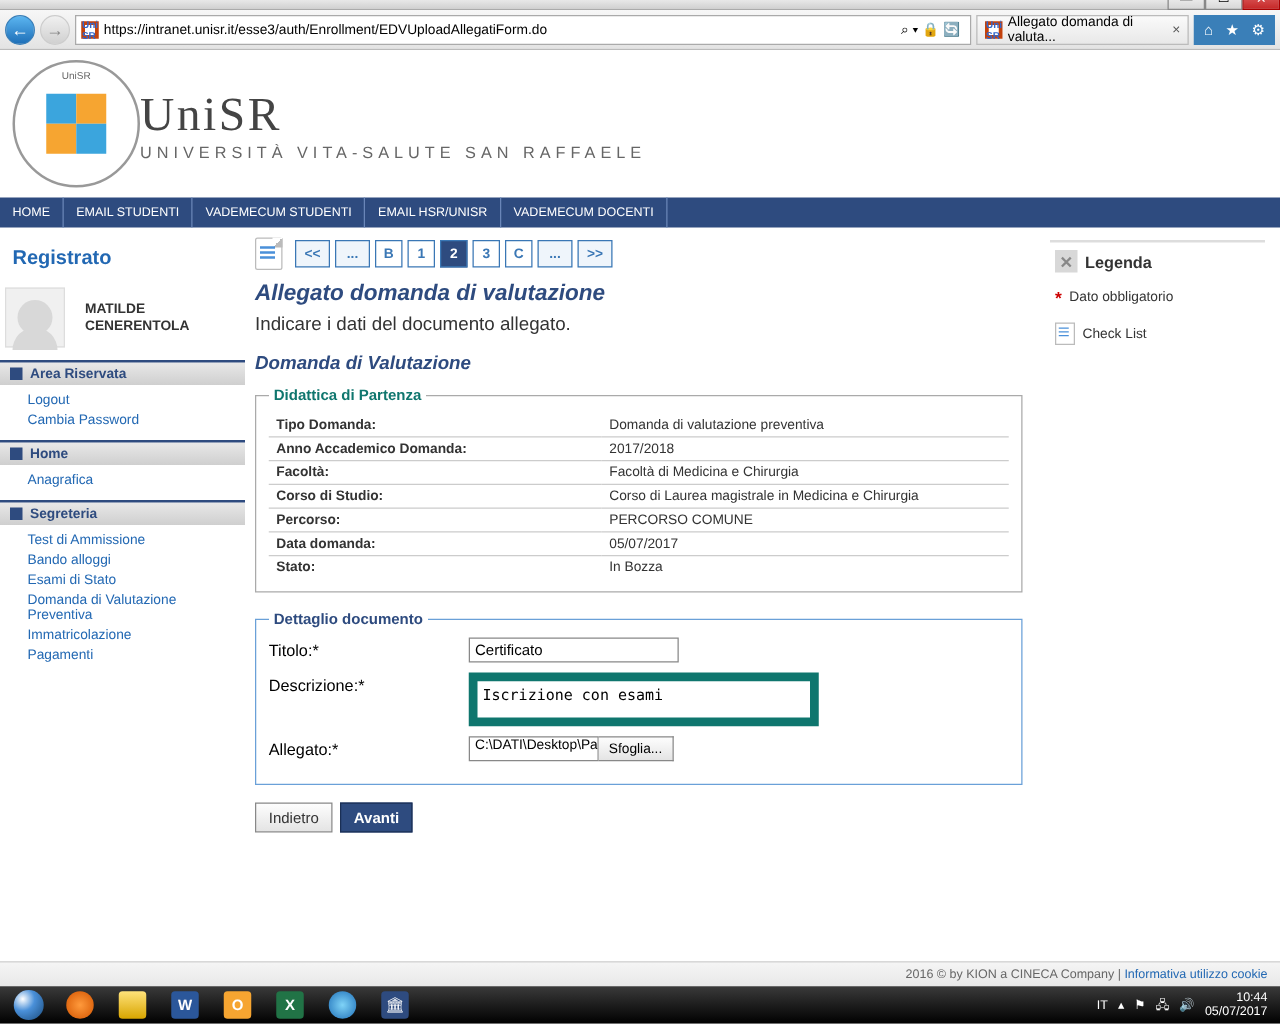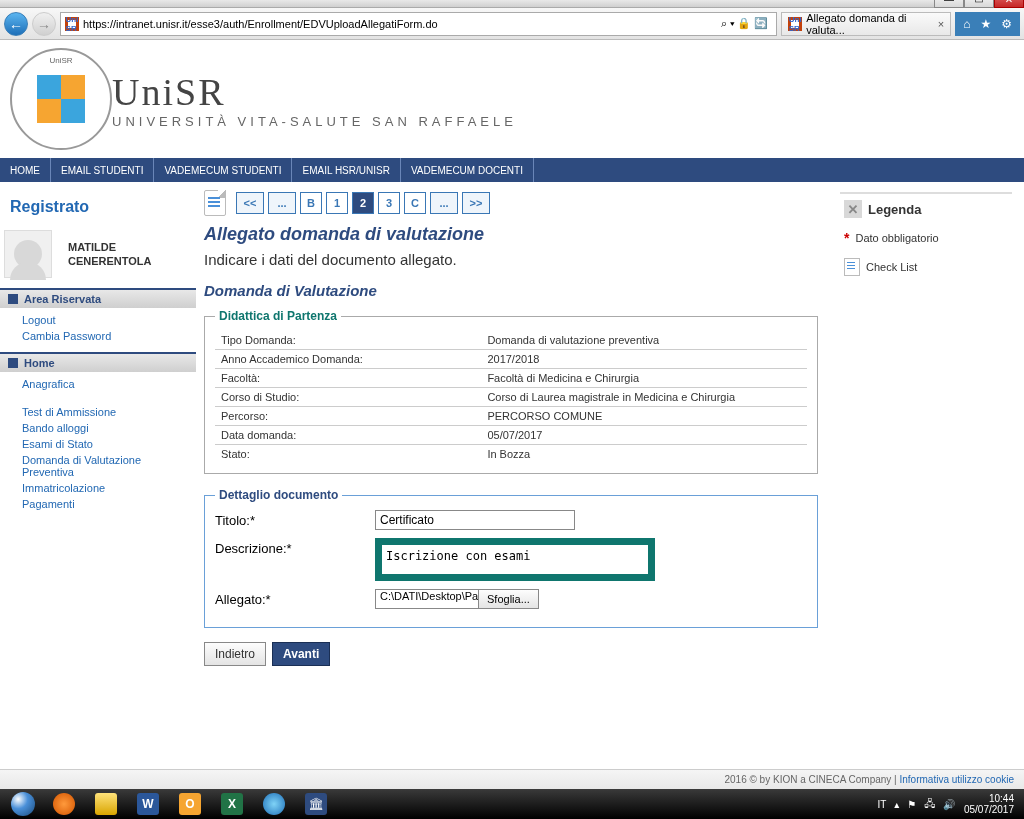--- a/index.html
+++ b/index.html
@@ -72,26 +72,26 @@
 h2.page-title { font-family:'Comic Sans MS','Segoe UI',sans-serif; font-weight:bold; font-style:italic; color:#2e4b7f; font-size:18px; margin-bottom:6px; }
 .instr { font-size:15px; color:#333; margin-bottom:14px; }
 h3.section-title { font-family:'Comic Sans MS','Segoe UI',sans-serif; font-weight:bold; font-style:italic; color:#2e4b7f; font-size:15px; margin-bottom:10px; }
 
 fieldset { border:1px solid #aaa; padding:8px 10px 10px 10px; margin-bottom:14px; position:relative; }
 fieldset legend { font-family:'Comic Sans MS','Segoe UI',sans-serif; font-weight:bold; color:#0f766e; font-size:12px; padding:0 4px; }
 
 .data-table { width:100%; border-collapse:collapse; }
 .data-table th, .data-table td { text-align:left; font-size:11px; padding:3px 6px; border-top:1px solid #ccc; }
 .data-table tr:first-child th, .data-table tr:first-child td { border-top:none; }
-.data-table th { font-weight:normal; color:#333; width:45%; }
+.data-table th { font-weight:bold; color:#333; width:45%; }
 .data-table td { color:#333; }
 
 .form-row { display:flex; align-items:flex-start; gap:10px; margin-bottom:8px; }
 .form-label { width:150px; font-size:13px; padding-top:3px; }
-.text-input { width:200px; height:20px; border:1px solid #888; padding:0 4px; font-size:12px; }
+.text-input { width:168px; height:20px; border:1px solid #888; padding:0 4px; font-size:12px; }
 .textarea { width:280px; height:43px; border:7px solid #0f766e; padding:4px; font-family:monospace; font-size:12px; resize:none; }
 .file-row { display:flex; align-items:center; }
 .file-display { width:104px; height:20px; border:1px solid #888; padding:0 4px; font-size:11px; overflow:hidden; white-space:nowrap; background:#fff; }
 .file-btn { height:20px; border:1px solid #888; border-left:none; background:linear-gradient(#fdfdfd,#e4e4e4); padding:0 8px; font-size:11px; cursor:pointer; }
 
 .btn-row { display:flex; gap:6px; margin-top:6px; margin-bottom:20px; }
 .btn { padding:4px 10px; font-size:12px; border:1px solid #888; cursor:pointer; }
 .btn-default { background:linear-gradient(#fdfdfd,#e4e4e4); color:#333; }
 .btn-primary { background:#2e4b7f; color:#fff; border-color:#1a2f55; font-weight:bold; }
 
@@ -202,20 +202,24 @@
     </div>
 
     <div class="side-section-hdr">
           <span class="sq"></span>
           <span>Home</span>
         </div>
     <div class="side-links">
       <a>Anagrafica</a>
     </div>
 
+    <div class="side-section-hdr">
+          <span class="sq"></span>
+          <span>Segreteria</span>
+        </div>
     <div class="side-links">
       <a>Test di Ammissione</a>
       <a>Bando alloggi</a>
       <a>Esami di Stato</a>
       <a>Domanda di Valutazione Preventiva</a>
       <a>Immatricolazione</a>
       <a>Pagamenti</a>
     </div>
   </div>
 

